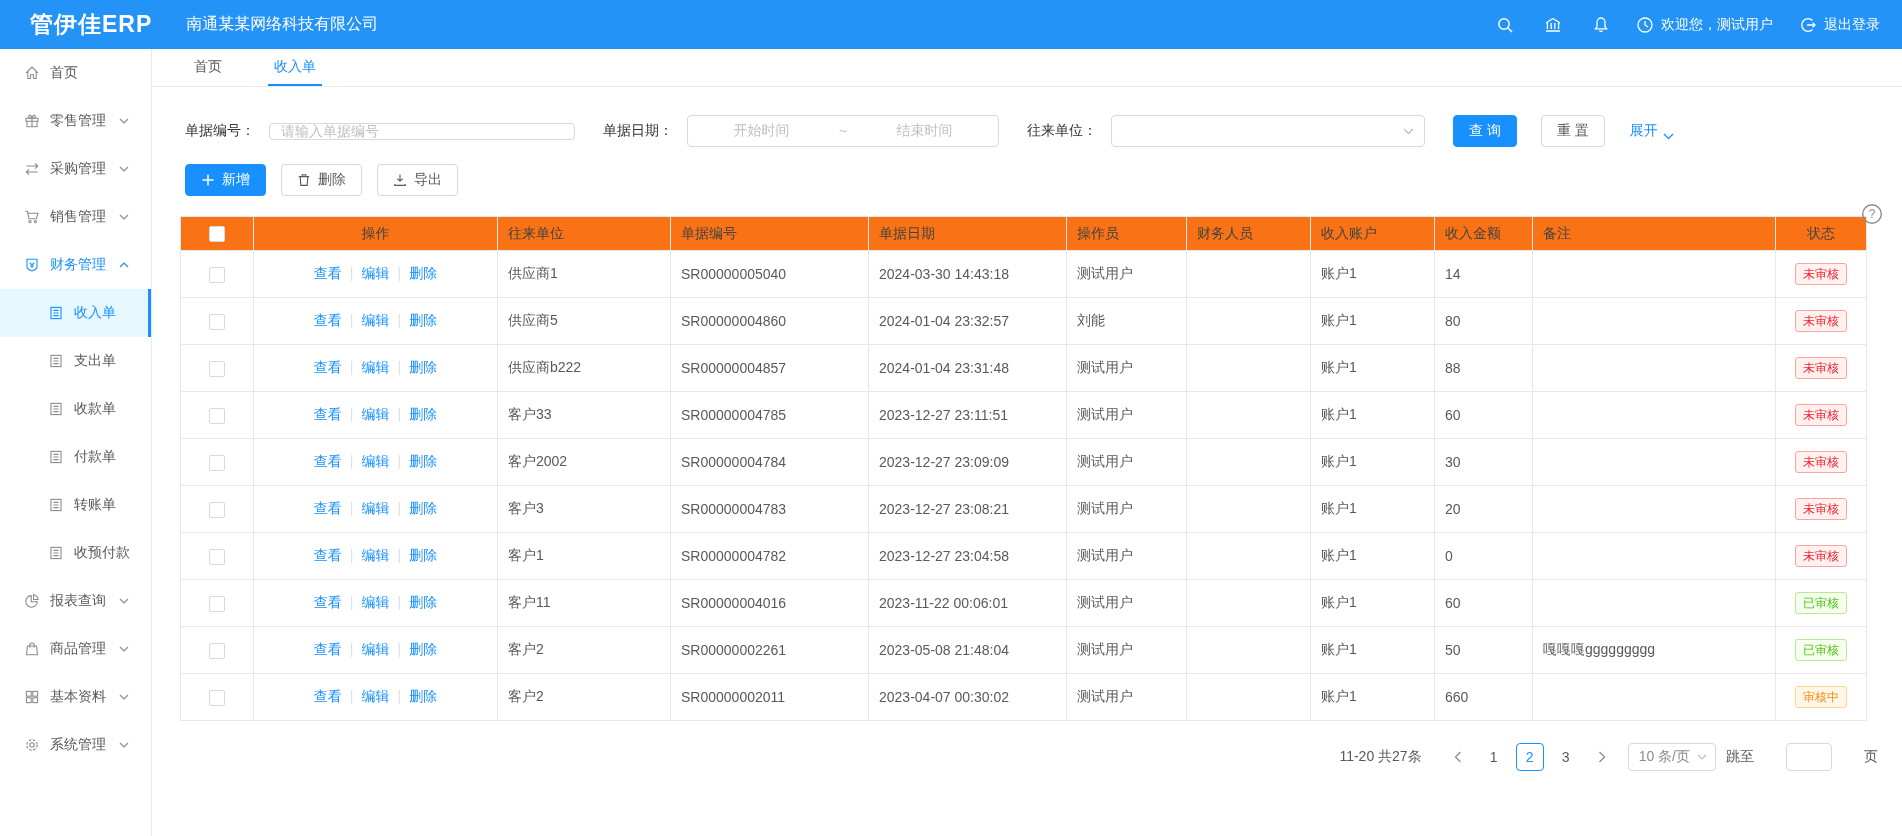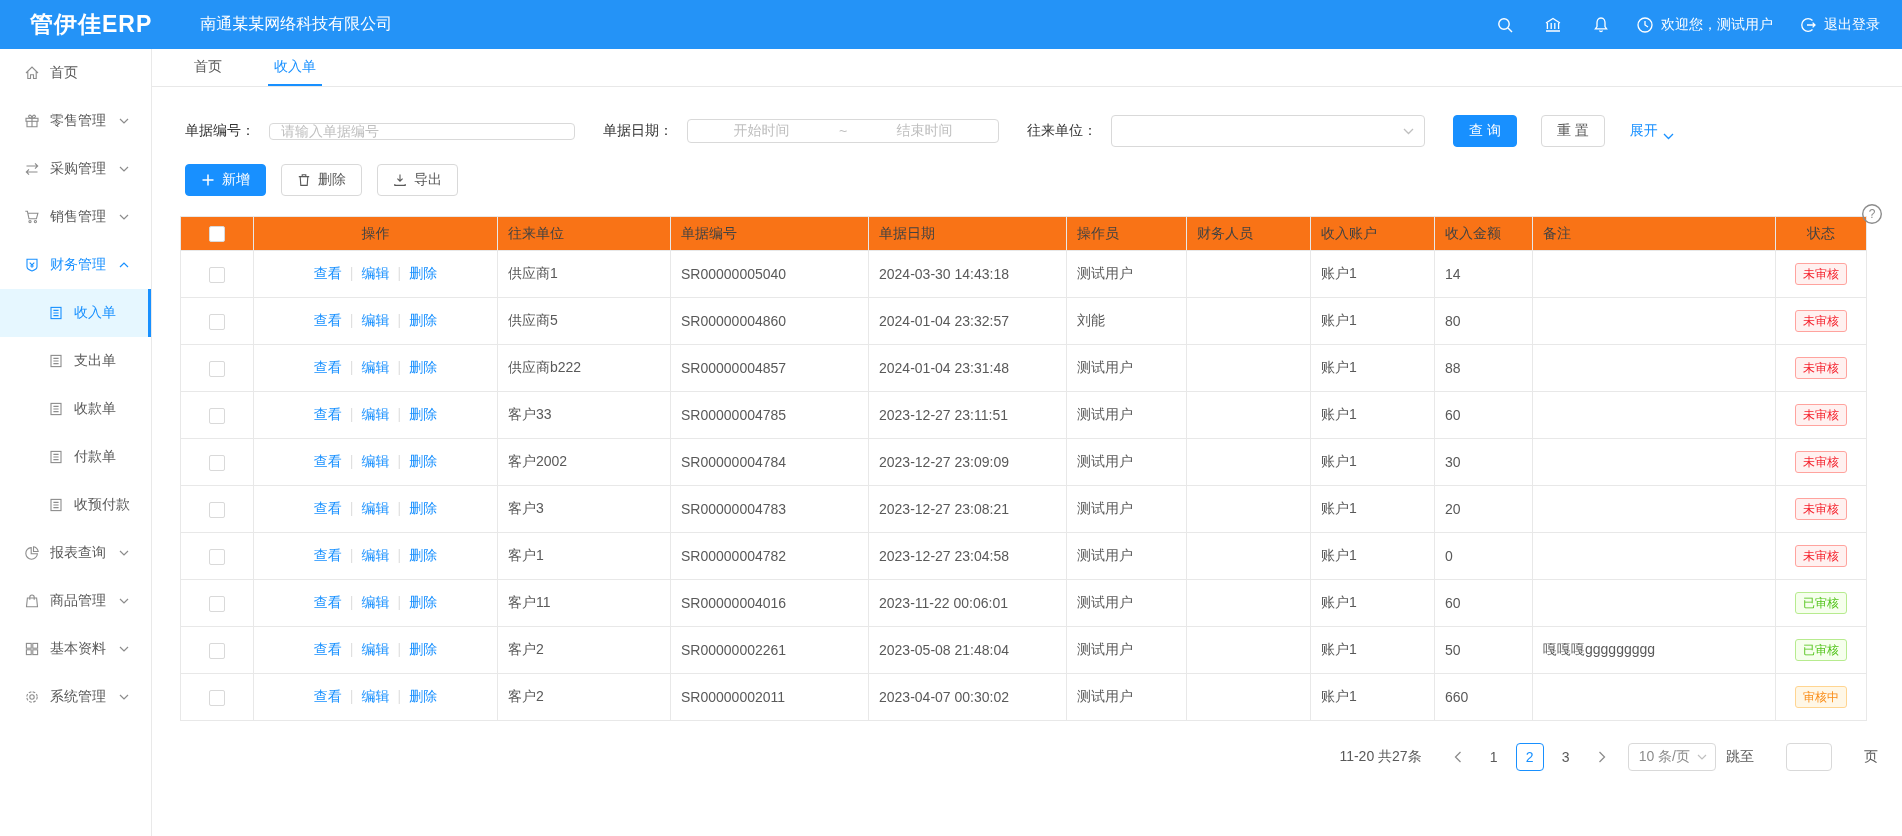--- a/index.html
+++ b/index.html
@@ -2,21 +2,21 @@
 <html><head>
 <meta charset="utf-8">
 <style>
   * { margin:0; padding:0; box-sizing:border-box; }
   html,body { width:1902px; height:836px; overflow:hidden; background:#fff;
     font-family:"Liberation Sans","DejaVu Sans",sans-serif; font-size:14px; color:#595959; }
 
   
   .topbar { height:49px; background:#2493f7; display:flex; align-items:center; color:#fff; }
   .logo { font-size:23px; font-weight:bold; margin-left:30px; letter-spacing:1px; white-space:nowrap; }
-  .company { font-size:16px; margin-left:48px; white-space:nowrap; }
+  .company { font-size:16px; margin-left:34px; white-space:nowrap; }
   .topbar-right { margin-left:auto; display:flex; align-items:center; margin-right:22px; }
   .tb-icon { width:18px; height:18px; margin-left:30px; cursor:pointer; display:inline-block; }
   .tb-icon svg { width:18px; height:18px; display:block; }
   .tb-group { display:flex; align-items:center; margin-left:26px; cursor:pointer; white-space:nowrap; }
   .tb-group .tb-icon { margin-left:0; margin-right:7px; }
 
   
   .shell { display:flex; height:787px; }
   .sidebar { width:152px; border-right:1px solid #e9e9e9; background:#fff; flex:none; overflow:hidden; }
   .main { flex:1; position:relative; }
@@ -39,21 +39,21 @@
   
   .tabbar { height:38px; border-bottom:1px solid #e8e8e8; display:flex; align-items:stretch; padding-left:36px; background:#fff; }
   .tab { display:flex; align-items:center; margin-right:40px; cursor:pointer; color:#595959; border-bottom:2px solid transparent; padding:0 6px; }
   .tab.active { color:#1890ff; border-bottom-color:#1890ff; }
 
   
   .filters { display:flex; align-items:center; margin:28px 0 0 33px; }
   .flabel { color:#333; margin-right:14px; white-space:nowrap; }
   .txt-input { width:306px; height:17px; border:1px solid #d9d9d9; border-radius:4px; padding:0 11px; font-size:14px; color:#595959; background:#fff; outline:none; font-family:inherit; }
   .txt-input::placeholder { color:#bfbfbf; }
-  .range-box { width:312px; height:24px; border:1px solid #d9d9d9; border-radius:4px; display:flex; align-items:center; background:#fff; cursor:pointer; }
+  .range-box { width:312px; height:32px; border:1px solid #d9d9d9; border-radius:4px; display:flex; align-items:center; background:#fff; cursor:pointer; }
   .range-box .ph { flex:1; text-align:center; color:#bfbfbf; }
   .range-box .sep { color:#bfbfbf; padding:0 4px; }
   .sel-box { width:314px; height:32px; border:1px solid #d9d9d9; border-radius:4px; display:flex; align-items:center; justify-content:flex-end; padding-right:10px; background:#fff; cursor:pointer; color:#bfbfbf; }
   .sel-box svg { width:11px; height:7px; }
   .gap28 { width:28px; flex:none; }
   .gap15 { width:15px; flex:none; }
   .btn { height:32px; border-radius:4px; border:1px solid #d9d9d9; background:#fff; display:inline-flex; align-items:center; justify-content:center; padding:8px 15px; cursor:pointer; font-size:14px; color:#595959; white-space:nowrap; font-family:inherit; }
   .btn.primary { background:#1890ff; border-color:#1890ff; color:#fff; }
   .btn .bicon { width:14px; height:14px; margin-right:7px; display:inline-block; }
   .btn .bicon svg { width:14px; height:14px; display:block; }
@@ -233,20 +233,29 @@
         <span>收款单</span>
       </div>
       <div class="side-item sub">
         <span class="mi">
           <svg viewBox="0 0 16 16">
             <rect x="3" y="2.4" width="10" height="11.2" fill="none" stroke="currentColor" stroke-width="1.1"></rect>
             <path d="M5.4 5.4 H10.6 M5.4 8 H10.6 M5.4 10.6 H10.6" stroke="currentColor" stroke-width="1.1" fill="none"></path>
           </svg>
         </span>
         <span>付款单</span>
+      </div>
+      <div class="side-item sub">
+        <span class="mi">
+          <svg viewBox="0 0 16 16">
+            <rect x="3" y="2.4" width="10" height="11.2" fill="none" stroke="currentColor" stroke-width="1.1"></rect>
+            <path d="M5.4 5.4 H10.6 M5.4 8 H10.6 M5.4 10.6 H10.6" stroke="currentColor" stroke-width="1.1" fill="none"></path>
+          </svg>
+        </span>
+        <span>转账单</span>
       </div>
       <div class="side-item sub">
         <span class="mi">
           <svg viewBox="0 0 16 16">
             <rect x="3" y="2.4" width="10" height="11.2" fill="none" stroke="currentColor" stroke-width="1.1"></rect>
             <path d="M5.4 5.4 H10.6 M5.4 8 H10.6 M5.4 10.6 H10.6" stroke="currentColor" stroke-width="1.1" fill="none"></path>
           </svg>
         </span>
         <span>收预付款</span>
       </div>

